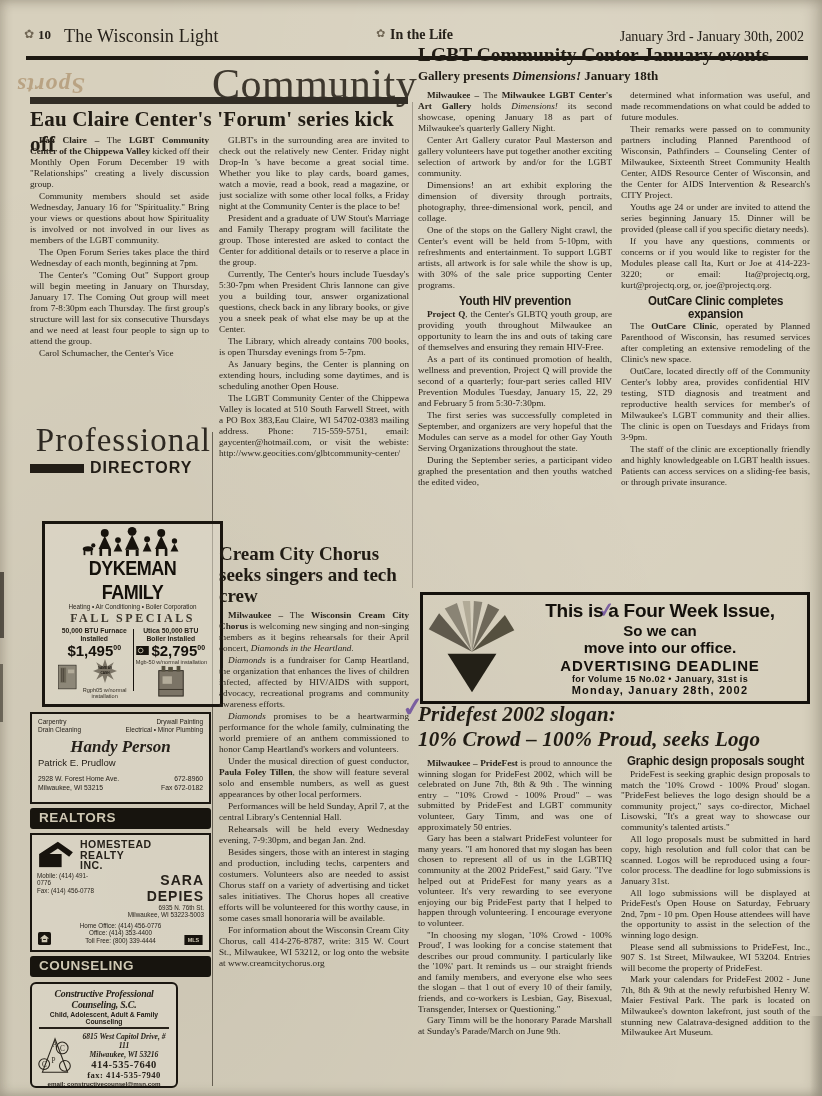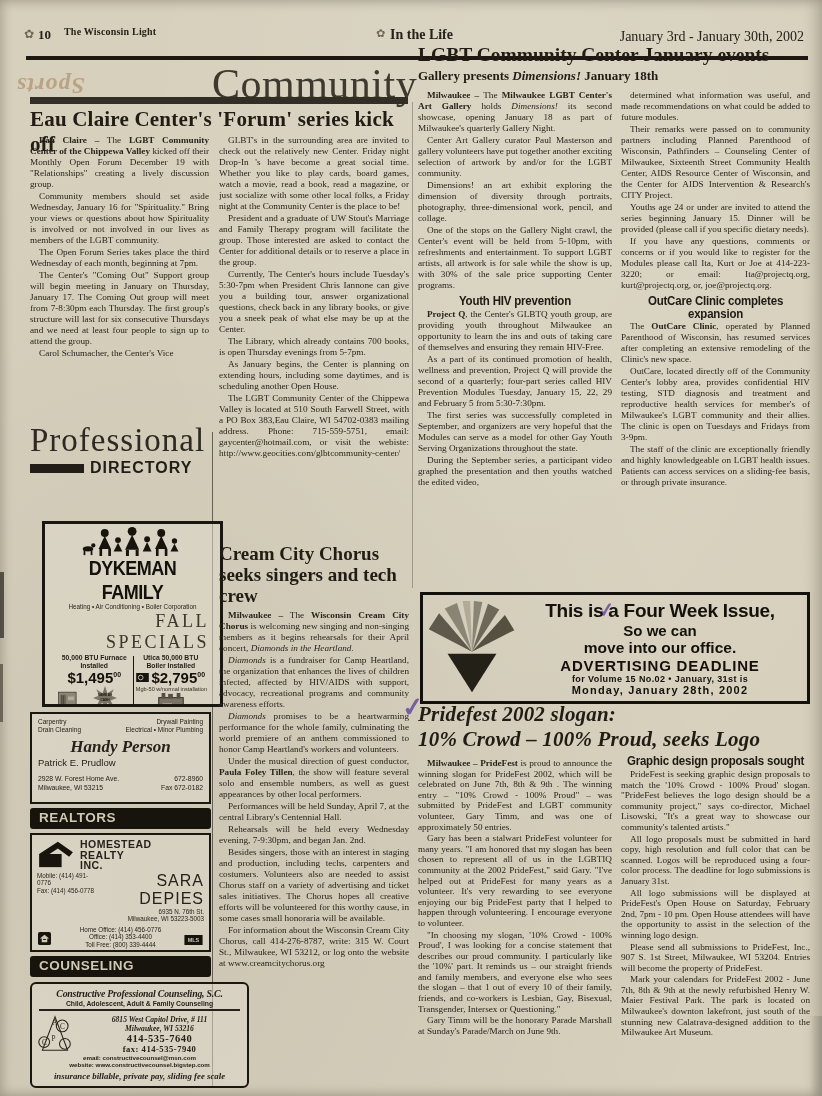--- a/index.html
+++ b/index.html
@@ -11,21 +11,21 @@
       radial-gradient(ellipse at 20% 80%, rgba(0,0,0,.05), rgba(0,0,0,0) 60%),
       #d7d0bd;
     color:#26211a; font-family:"Liberation Serif", serif;
     box-shadow: inset -6px 0 14px rgba(60,50,35,.25), inset 4px 0 10px rgba(60,50,35,.18);
   }
   .abs { position:absolute; }
   .ding { font-family:"DejaVu Sans", sans-serif; }
 
   
   .mast-pg { font-weight:bold; font-size:13px; }
-  .mast-title { font-weight:bold; font-size:10px; letter-spacing:.2px; }
+  .mast-title { font-weight:normal; font-size:18px; letter-spacing:.2px; }
   .mast-sec { font-weight:bold; font-size:14px; }
   .mast-date { font-size:14px; }
   .mast-rule { background:#1d1912; height:3.5px; }
 
   .ghost {
     font-weight:bold; font-style:italic; font-size:24px; color:#8a5c28;
     transform:rotate(180deg); opacity:.38; filter:blur(.7px); letter-spacing:1px;
   }
 
   
@@ -41,55 +41,55 @@
   .bt p { text-indent:9px; margin-bottom:1px; }
   .bt-sm { line-height:10.6px; }
   .subhead {
     font-family:"Liberation Sans", sans-serif; font-weight:bold; font-size:11.5px;
     text-align:center; letter-spacing:-.2px; margin:3px 0 2px; color:#1e1a13;
     transform:scaleY(1.08);
   }
   .vrule { background:rgba(45,38,27,.65); width:1px; }
 
   
-  .prof1 { font-size:33px; letter-spacing:1px; color:#2e2922; text-align:left; }
+  .prof1 { font-size:33px; letter-spacing:1px; color:#2e2922; text-align:right; }
   .prof2 { display:flex; align-items:center; gap:6px; }
   .prof2 .bar { flex:0 0 54px; height:9px; background:#221d16; }
   .prof2 .txt { font-family:"Liberation Sans",sans-serif; font-weight:bold; font-size:16px; letter-spacing:1px; color:#221d16; }
 
   .secbar {
     background:#17140e; color:#cfc8b3; font-family:"Liberation Sans",sans-serif;
     font-weight:bold; font-size:13.5px; letter-spacing:.5px; padding:2px 0 0 9px;
     border-radius:3px; height:21px; width:181px;
   }
 
   
   .adbox { border:2px solid #1a1610; background:rgba(224,218,204,.55); }
   .dyk { border-width:3px; text-align:center; padding:2px 11px; overflow:hidden;margin-left:12px; }
   .dyk-name { font-family:"Liberation Sans",sans-serif; font-weight:bold; font-size:18px; letter-spacing:-.5px; transform:scaleY(1.15); color:#14100a; }
   .dyk-tag { font-family:"Liberation Sans",sans-serif; font-size:6.3px; color:#2a251d; margin-top:1px; }
-  .dyk-promo { font-weight:normal; font-size:18px; letter-spacing:2.5px; color:#3c362c; margin:1px 0;text-align:right; }
+  .dyk-promo { font-weight:bold; font-size:12px; letter-spacing:2.5px; color:#3c362c; margin:1px 0; }
   .offers { position:relative; display:flex; height:84px; }
   .offers .cell { width:50%; padding:0 2px; font-family:"Liberation Sans",sans-serif; }
   .offers .div { position:absolute; left:50%; top:2px; width:1.5px; height:62px; background:#17130d; }
   .off-lines { font-size:6.8px; font-weight:bold; line-height:7.6px; color:#221d15; }
   .price { font-family:"Liberation Sans",sans-serif; font-weight:bold; font-size:15px; color:#14100a; }
   .price sup { font-size:7px; }
   .tiny-note { font-size:5.6px; line-height:6.2px; color:#332d24; font-family:"Liberation Sans",sans-serif; }
   .dyk-phone { font-family:"Liberation Sans",sans-serif; font-weight:bold; font-size:12.5px; letter-spacing:-.3px; color:#14100a; margin-top:1px; }
 
   .handy { padding:4px 6px; font-family:"Liberation Sans",sans-serif; overflow:hidden; }
   .handy .svc { display:flex; justify-content:space-between; font-size:6.5px; line-height:8px; color:#26211a; }
   .handy-script { font-family:"Liberation Serif",serif; font-weight:bold; font-style:italic; font-size:17px; text-align:center; margin-top:3px; }
   .handy-person { text-align:left; font-size:9.5px; color:#26211a; }
   .handy .bot { display:flex; justify-content:space-between; font-size:6.8px; line-height:8.5px; margin-top:7px; }
 
   .homestead { padding:4px 5px; font-family:"Liberation Sans",sans-serif; overflow:hidden; position:relative; }
   .hs-name { font-weight:bold; font-size:10.5px; line-height:10.5px; letter-spacing:.5px; }
-  .hs-agent { font-weight:normal; font-size:16px; letter-spacing:1px; }
+  .hs-agent { font-weight:bold; font-size:14px; letter-spacing:1px; }
   .hs-sm { font-size:6.3px; line-height:7.6px; color:#2a251d; }
   .hs-center { text-align:center; font-size:6.3px; line-height:7.4px; margin-top:3px; }
 
   .couns { border-radius:6px; padding:4px 5px; overflow:hidden; text-align:center; }
   .couns-name { font-weight:bold; font-style:italic; font-size:9.8px; letter-spacing:-.2px; }
   .couns-sub { font-family:"Liberation Sans",sans-serif; font-weight:bold; font-size:6.8px; margin:1px 0 2px; }
   .couns-hr { height:2px; background:#26211a; margin:0 2px 3px; }
   .couns-addr { font-weight:bold; font-style:italic; font-size:7.6px; line-height:9px; text-align:center; }
   .couns-phone { font-weight:bold; font-size:10.5px; letter-spacing:.5px; }
   .couns-sm { font-family:"Liberation Sans",sans-serif; font-weight:bold; font-size:6.2px; line-height:7.4px; }
@@ -297,21 +297,21 @@
         <rect x="5.5" y="7.5" width="3" height="1" fill="#17130d"></rect>
     </svg>
     <svg viewBox="0 0 20 11" width="19" height="10" style="position:absolute;right:6px;bottom:5px">
       <rect width="20" height="11" fill="#17130d"></rect>
       <text x="10" y="8" text-anchor="middle" font-size="6" font-weight="bold" fill="#cfc8b3" font-family="Liberation Sans, sans-serif">MLS</text>
     </svg>
   </div>
 
   <div class="abs secbar" style="left:30px;top:956px">COUNSELING</div>
 
-  <div class="abs adbox couns" style="left:30px;top:982px;width:219px;height:106px">
+  <div class="abs adbox couns" style="left:30px;top:982px;width:148px;height:106px">
     <div class="couns-name">Constructive Professional Counseling, S.C.</div>
     <div class="couns-sub">Child, Adolescent, Adult &amp; Family Counseling</div>
     <div class="couns-hr"></div>
     <div style="display:flex;align-items:center;gap:4px">
       <svg viewBox="0 0 40 44" width="36" height="40">
         <g fill="none" stroke="#2a251d" stroke-width="1.2">
           <path d="M20 3 L6 40 L34 40 Z"></path>
           <circle cx="28" cy="13" r="6.5"></circle>
             <circle cx="8" cy="31" r="6"></circle>
             <circle cx="31" cy="33" r="6"></circle>

